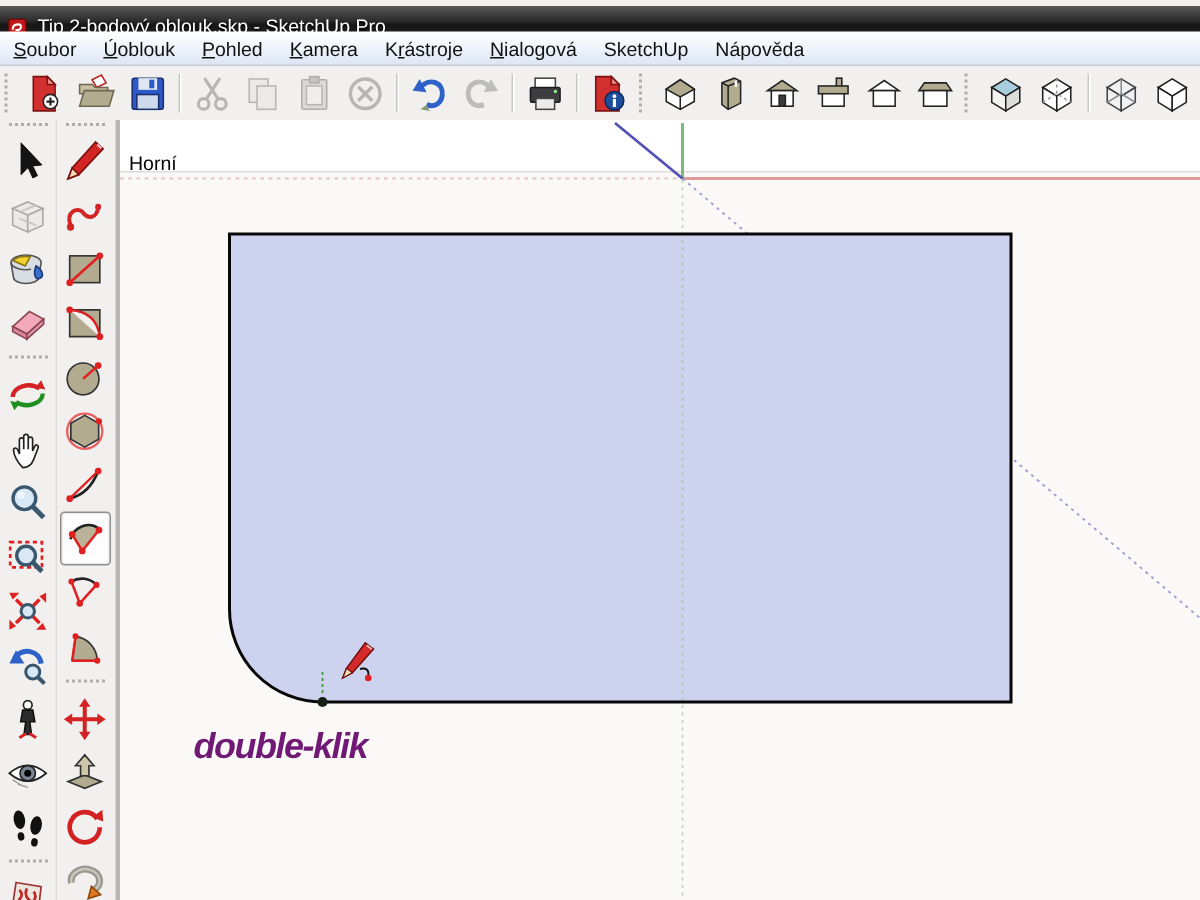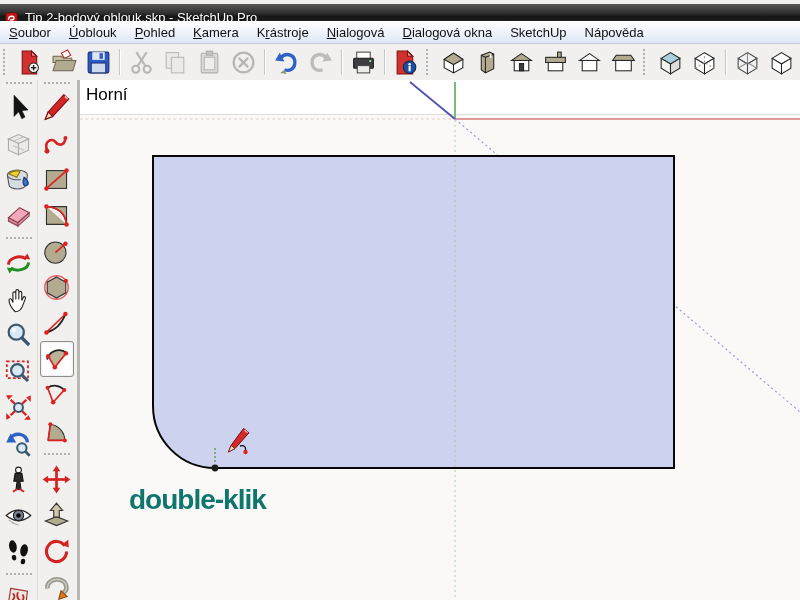--- a/index.html
+++ b/index.html
@@ -41,43 +41,42 @@
   .pbtn svg{width:29px;height:29px;}
   .pbtn.sel{background:#fdfdfd;border:1px solid #8e8e8e;border-radius:3px;
     width:32px;height:34px;box-shadow:inset 0 0 2px #cfcfcf;}
 
   
   .canvas{position:absolute;left:77px;top:80px;width:723px;height:520px;
     background:#faf9f7;border-left:3px solid;
     border-image:linear-gradient(#b9b7b3,#b9b7b3) 1;
     border-left-color:#b9b7b3;}
   .canvas-svg{position:absolute;left:0;top:0;}
-  .view-label{position:absolute;left:6px;top:5px;font-size:17px;color:#000;}
+  .view-label{position:absolute;left:6px;top:21px;font-size:13px;color:#000;}
   .annotation{position:absolute;left:49px;top:404px;
-    font-size:28px;font-weight:bold;letter-spacing:-1px;color:#0f766e;}
+    font-size:24px;font-weight:bold;letter-spacing:-1px;color:#701a75;font-style:italic;}
 </style>
 </head>
 <body>
 
 <div class="titlebar">
   <svg class="app-icon" viewBox="0 0 16 16">
     <rect x="1" y="2" width="13" height="12" rx="2" fill="#c01818" stroke="#6d0808" stroke-width="1"></rect>
     <path d="M4 10 Q4 6 8 6 Q11 6 10 9 Q9 11 6 10" fill="none" stroke="#fff" stroke-width="1.6"></path>
   </svg>
   <span class="t">Tip 2-bodový oblouk.skp - SketchUp Pro</span>
 </div>
 
 <div class="menubar">
   <span class="mi"><span></span><span class="u">S</span><span>oubor</span></span>
   <span class="mi"><span></span><span class="u">Ú</span><span>oblouk</span></span>
   <span class="mi"><span></span><span class="u">P</span><span>ohled</span></span>
   <span class="mi"><span></span><span class="u">K</span><span>amera</span></span>
   <span class="mi"><span>K</span><span class="u">r</span><span>ástroje</span></span>
   <span class="mi"><span></span><span class="u">N</span><span>ialogová</span></span>
-  <span class="mi"><span></span><span class="u">D</span><span>ialogová okna</span></span>
   <span class="mi"><span></span><span class="u"></span><span>SketchUp</span></span>
   <span class="mi"><span></span><span class="u"></span><span>Nápověda</span></span>
 </div>
 
 <div class="toolbar">
   <div class="tb-handle"></div>
 
   <div class="tbtn">
     <svg viewBox="0 0 26 26">
       <path d="M5 2 h9 l5 5 v17 h-14z" fill="#d22f2f" stroke="#7c1212"></path>

